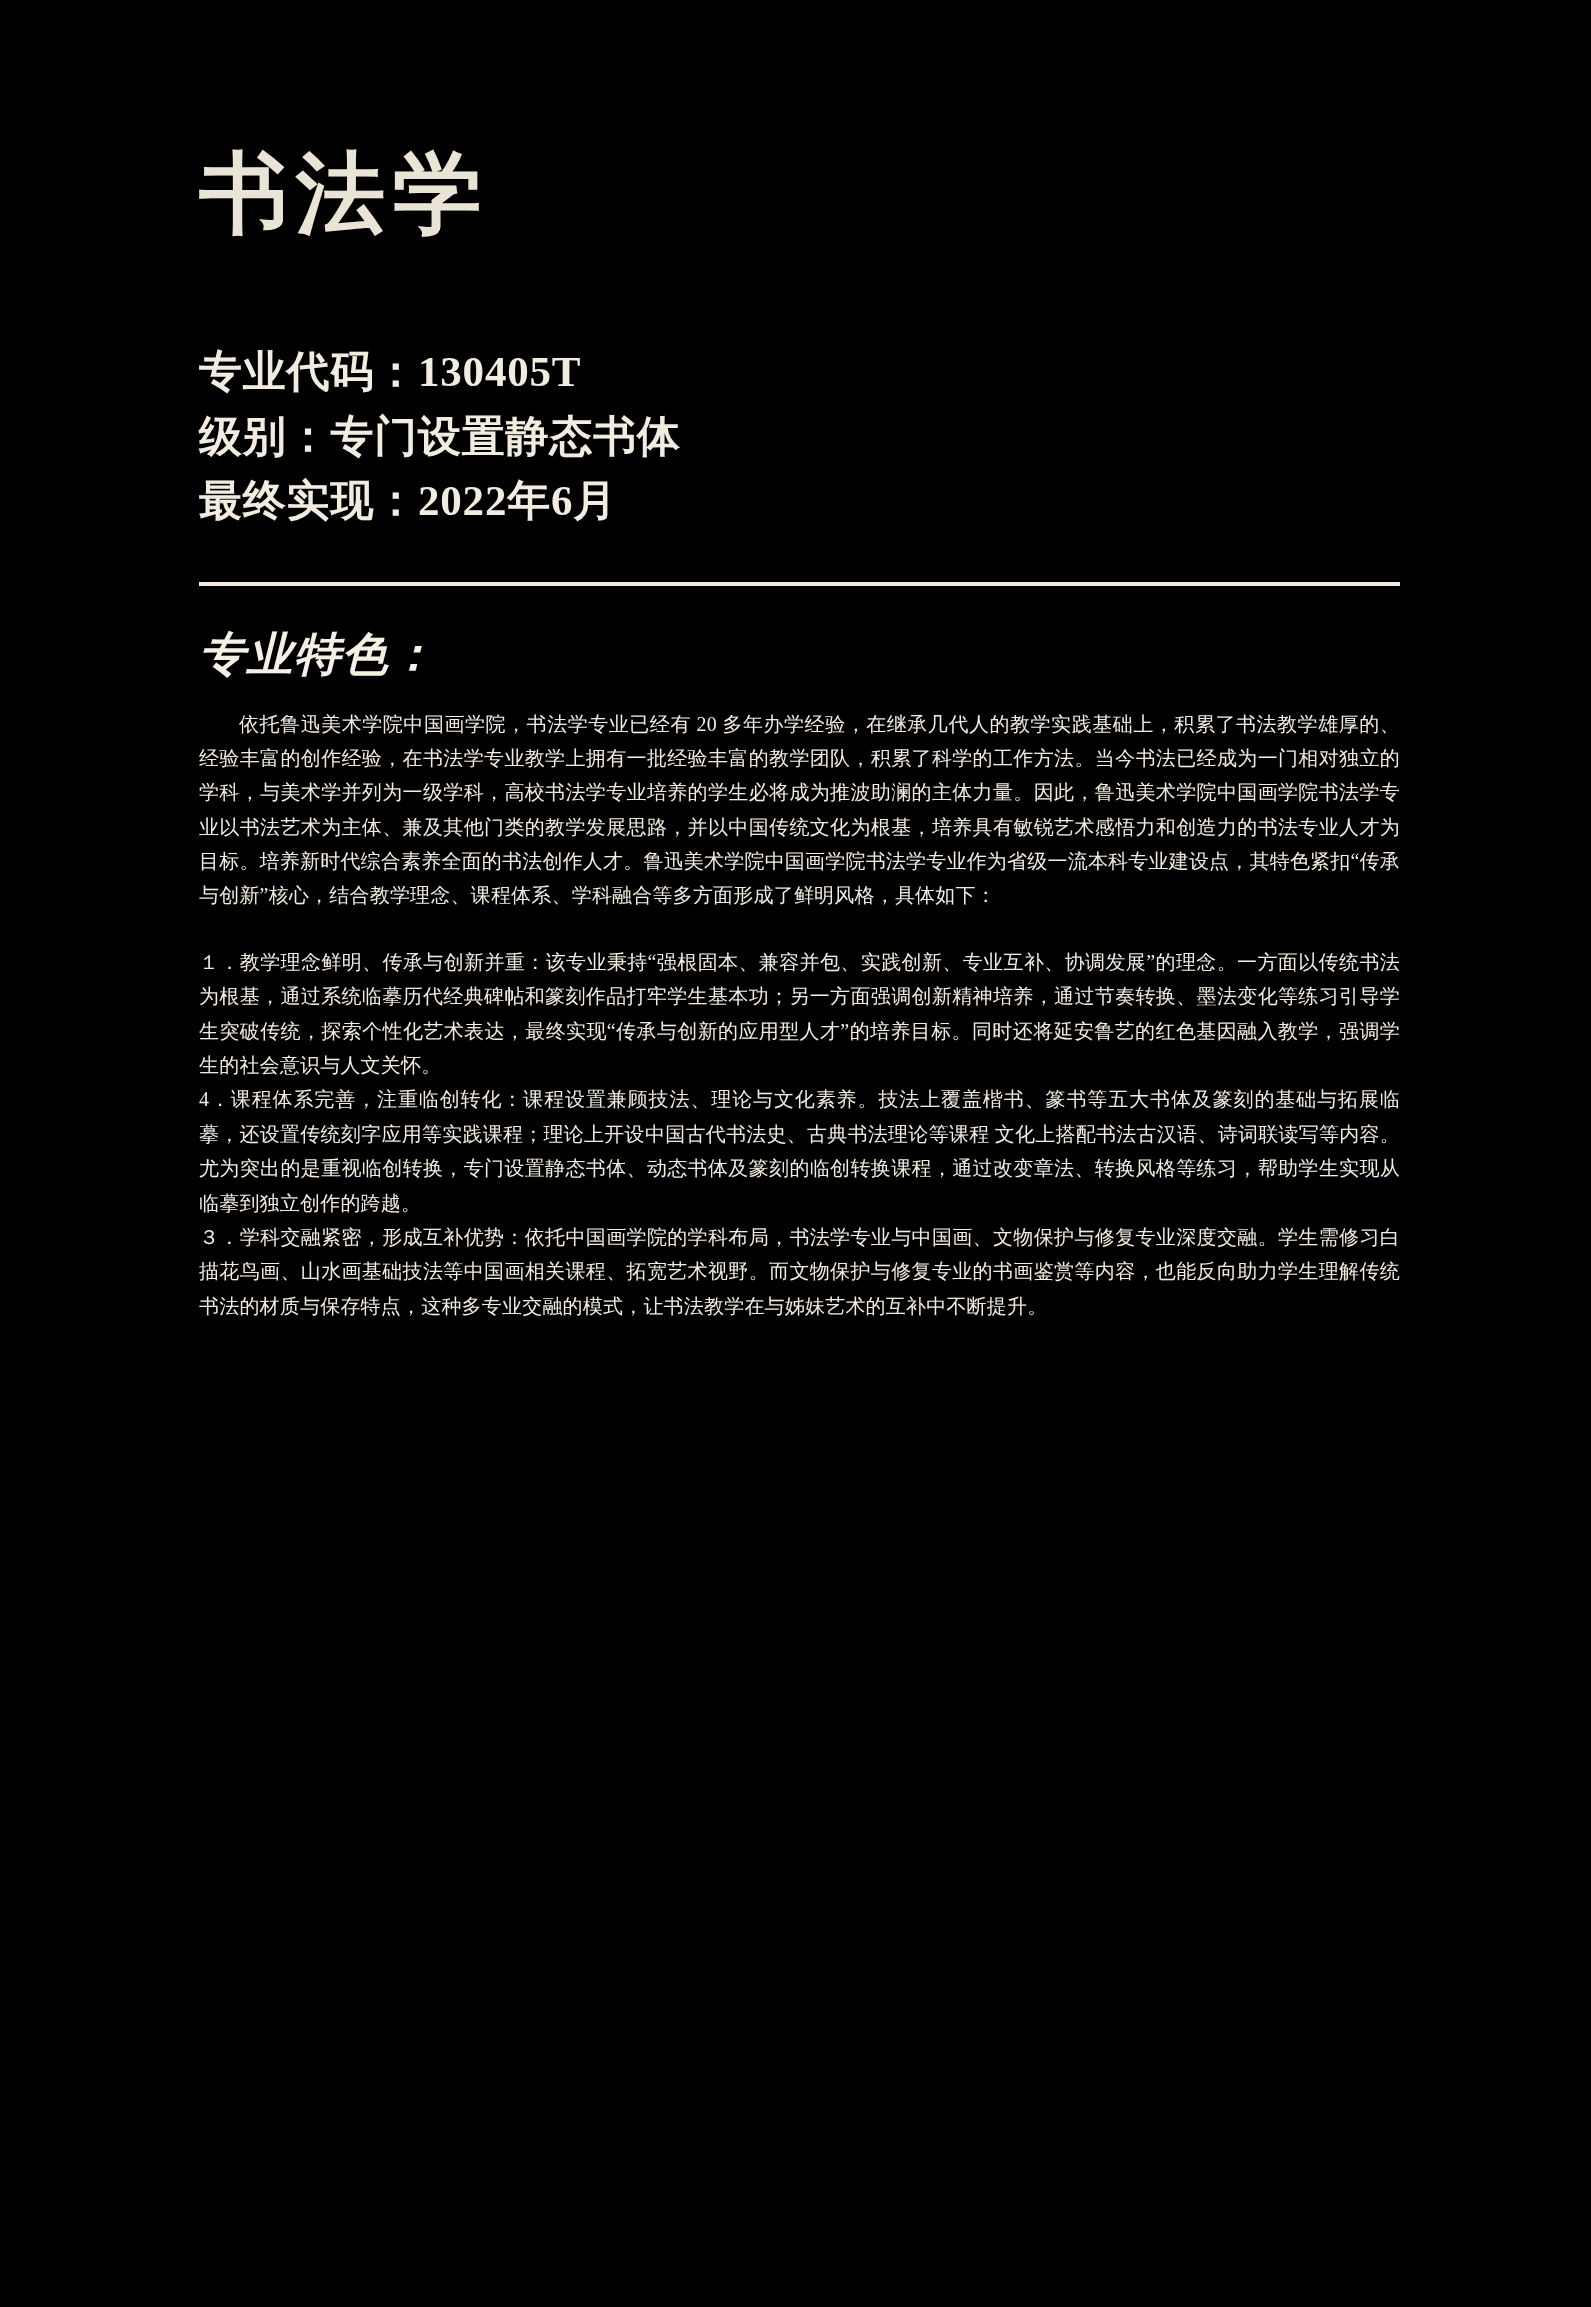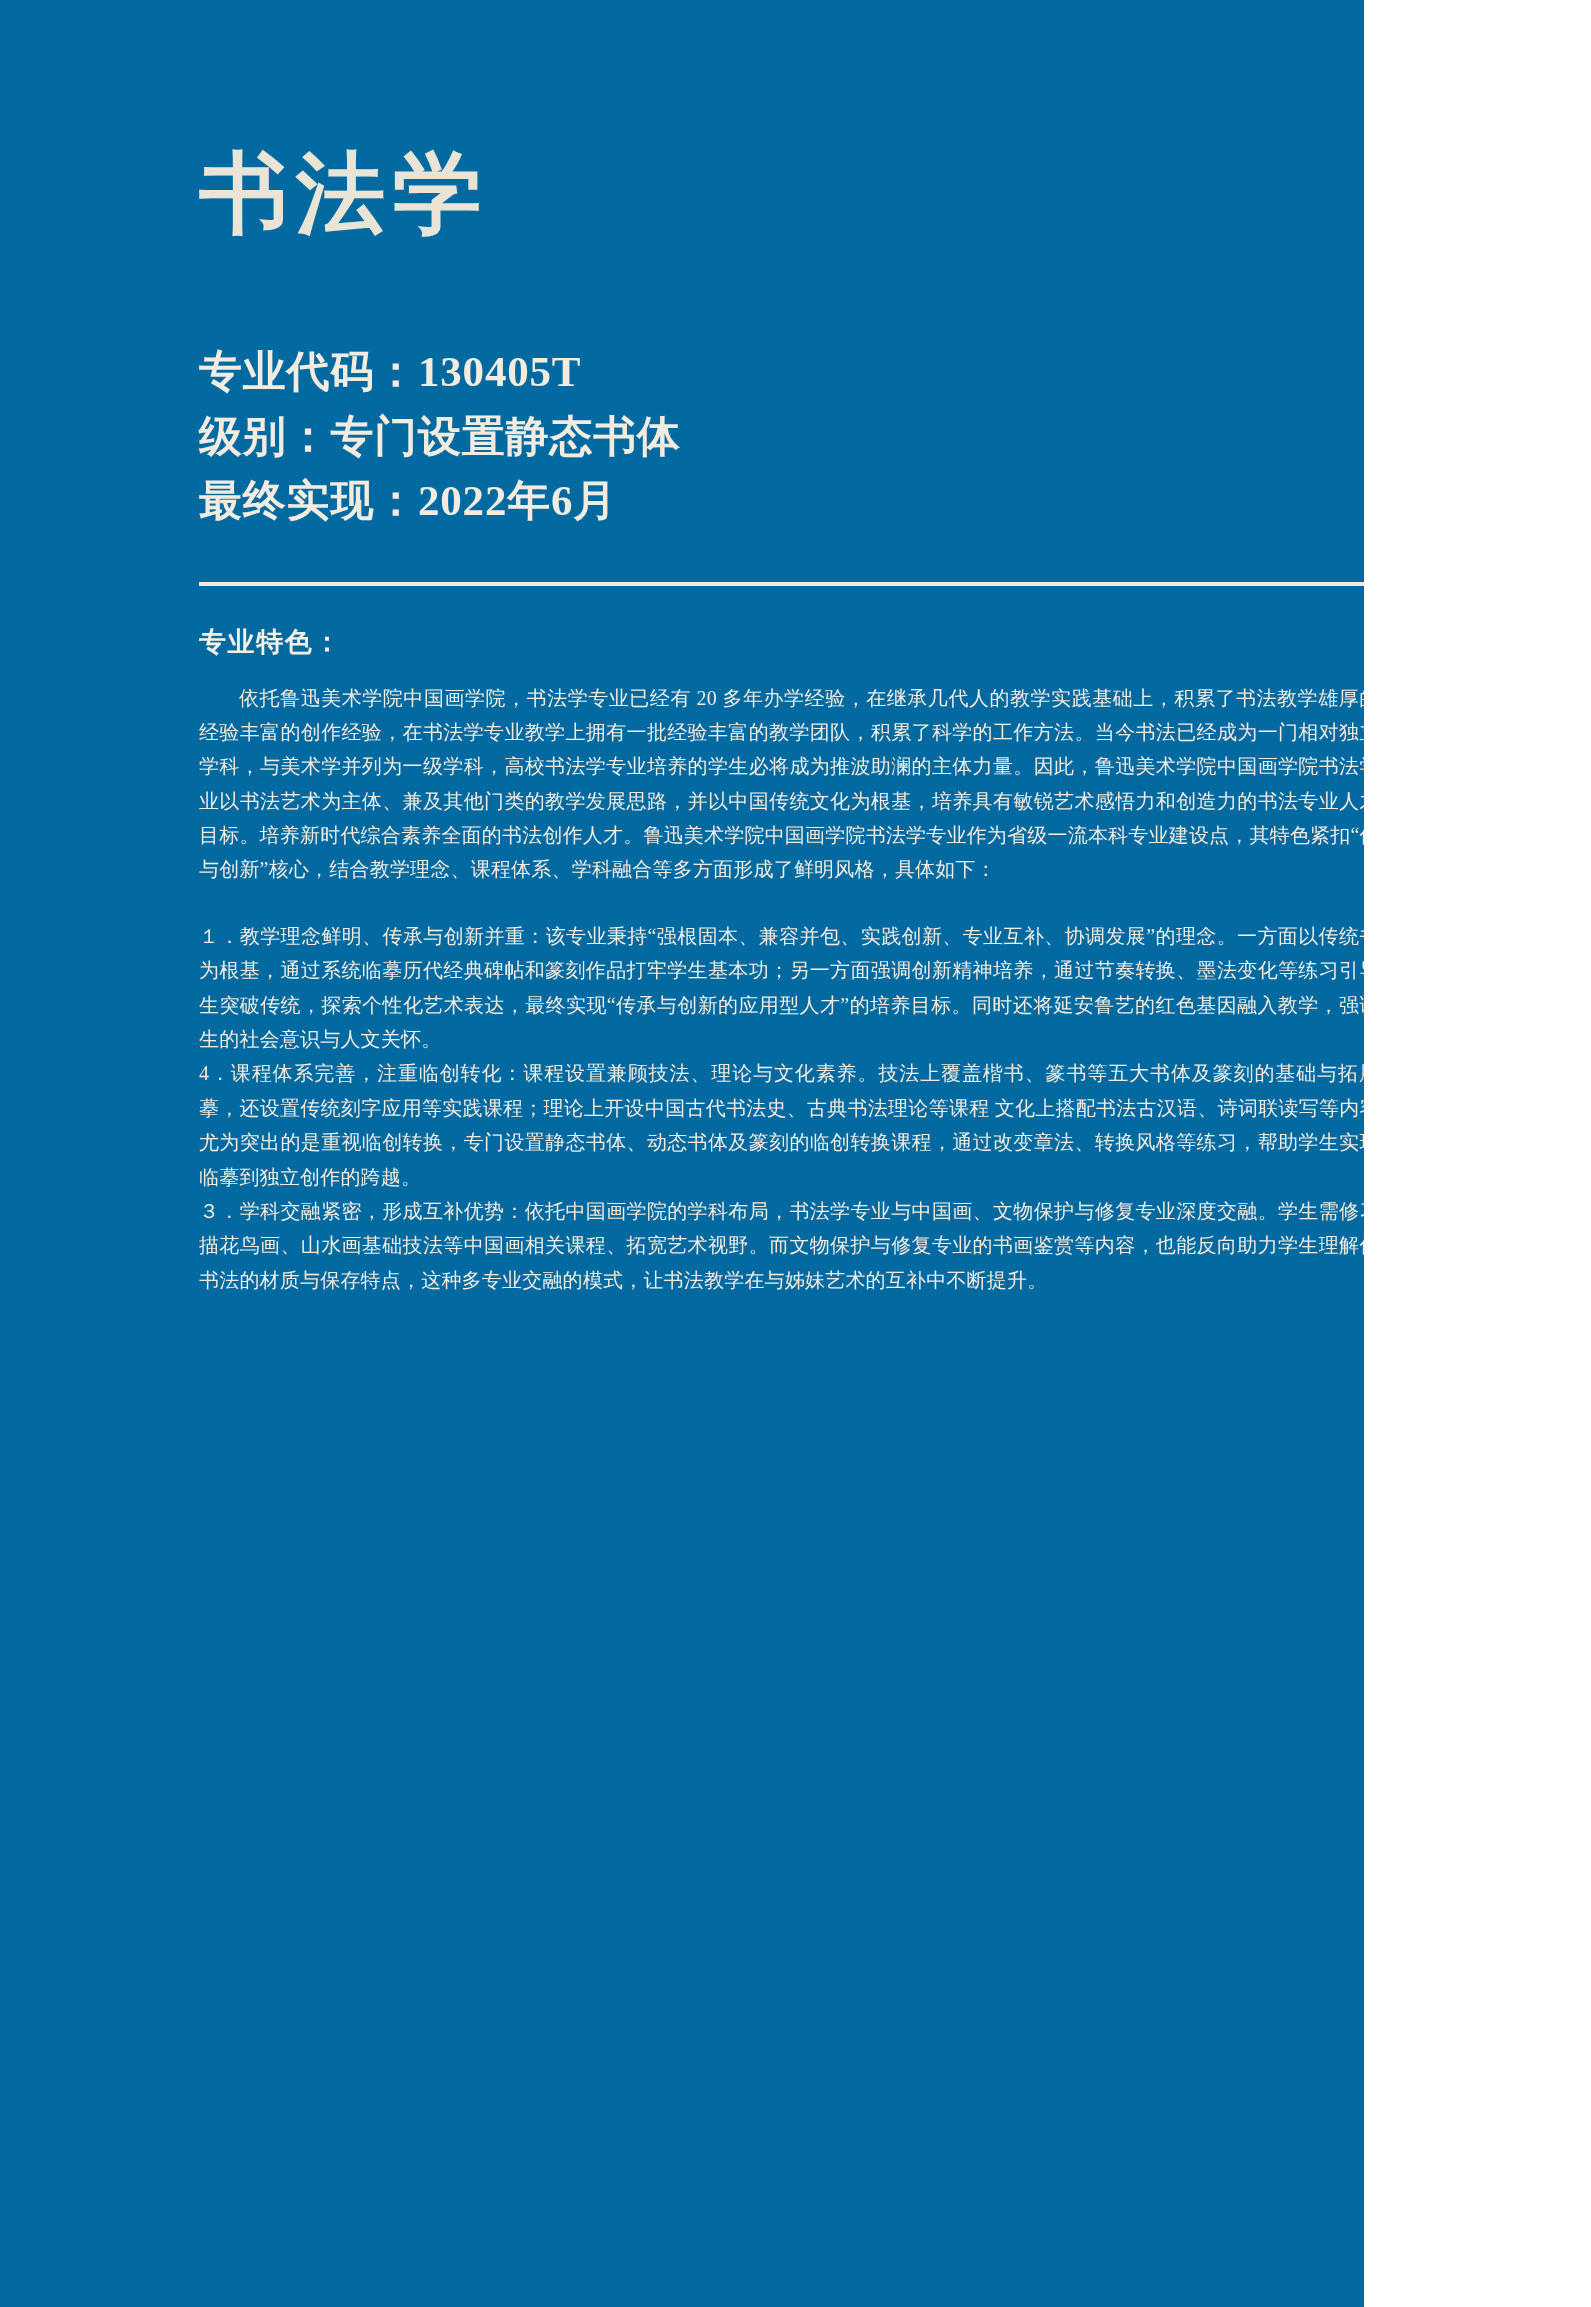--- a/index.html
+++ b/index.html
@@ -5,23 +5,23 @@
   html, body {
     margin: 0;
     padding: 0;
     background: #ffffff;
   }
   body {
     font-family: "Liberation Serif", "DejaVu Serif", serif;
   }
   .page {
     position: relative;
-    width: 1364px;
+    width: 1591px;
     height: 2307px;
-    background: #0369a1;
+    background: #000000;
     box-sizing: border-box;
     overflow: hidden;
   }
   .sheet {
     position: absolute;
     left: 199px;
     top: 143px;
     width: 1201px;
   }
   .doc-title {
@@ -44,25 +44,26 @@
     letter-spacing: 0.8px;
     white-space: nowrap;
   }
   .divider {
     width: 100%;
     height: 4px;
     background: #f0e9dc;
     margin: 20.7px 0 38px 0;
   }
   .section-heading {
-    font-size: 27px;
+    font-size: 46px;
     font-weight: 700;
     color: #f5efe4;
     letter-spacing: 1.6px;
     margin: 0 0 20.7px 0;
+    font-style: italic;
   }
   .body-text {
     font-size: 20px;
     line-height: 1.72;
     color: #f3ece1;
     text-align: justify;
     text-justify: inter-ideograph;
     letter-spacing: 0.2px;
     margin: 0;
   }

